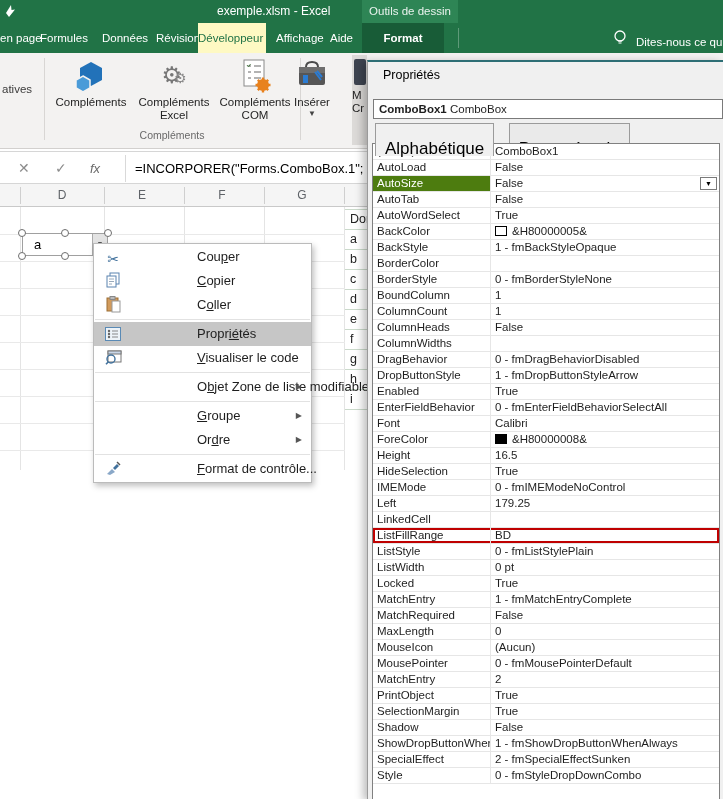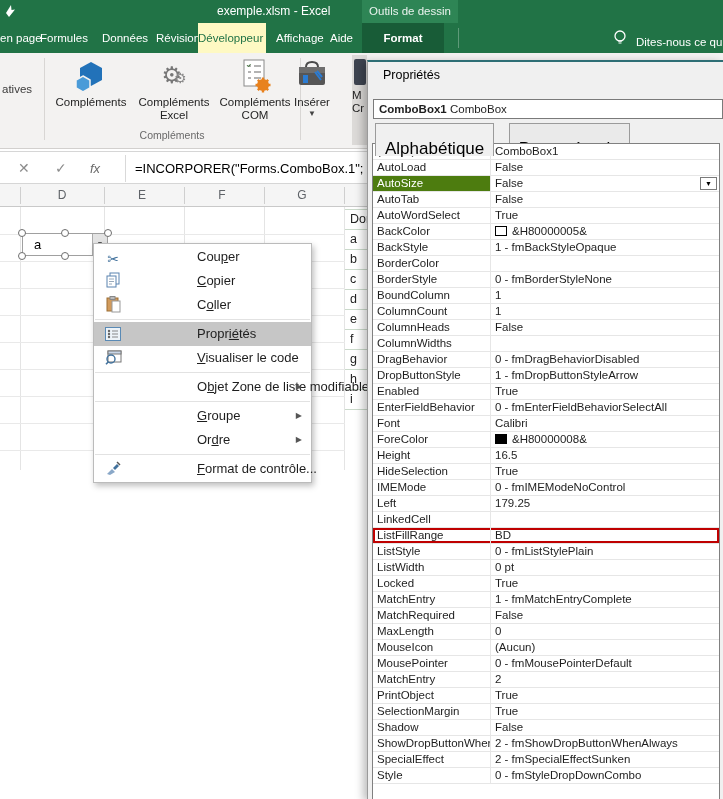--- a/index.html
+++ b/index.html
@@ -474,21 +474,21 @@
         <div class="prow">
           <div class="pname">SelectionMargin</div>
           <div class="pval"><span>True</span></div>
         </div>
         <div class="prow">
           <div class="pname">Shadow</div>
           <div class="pval"><span>False</span></div>
         </div>
         <div class="prow">
           <div class="pname">ShowDropButtonWhen</div>
-          <div class="pval"><span>2 - fmShowDropButtonWhenAlways</span></div>
+          <div class="pval"><span>1 - fmShowDropButtonWhenAlways</span></div>
         </div>
         <div class="prow">
           <div class="pname">SpecialEffect</div>
           <div class="pval"><span>2 - fmSpecialEffectSunken</span></div>
         </div>
         <div class="prow">
           <div class="pname">Style</div>
           <div class="pval"><span>0 - fmStyleDropDownCombo</span></div>
         </div>
       </div>

